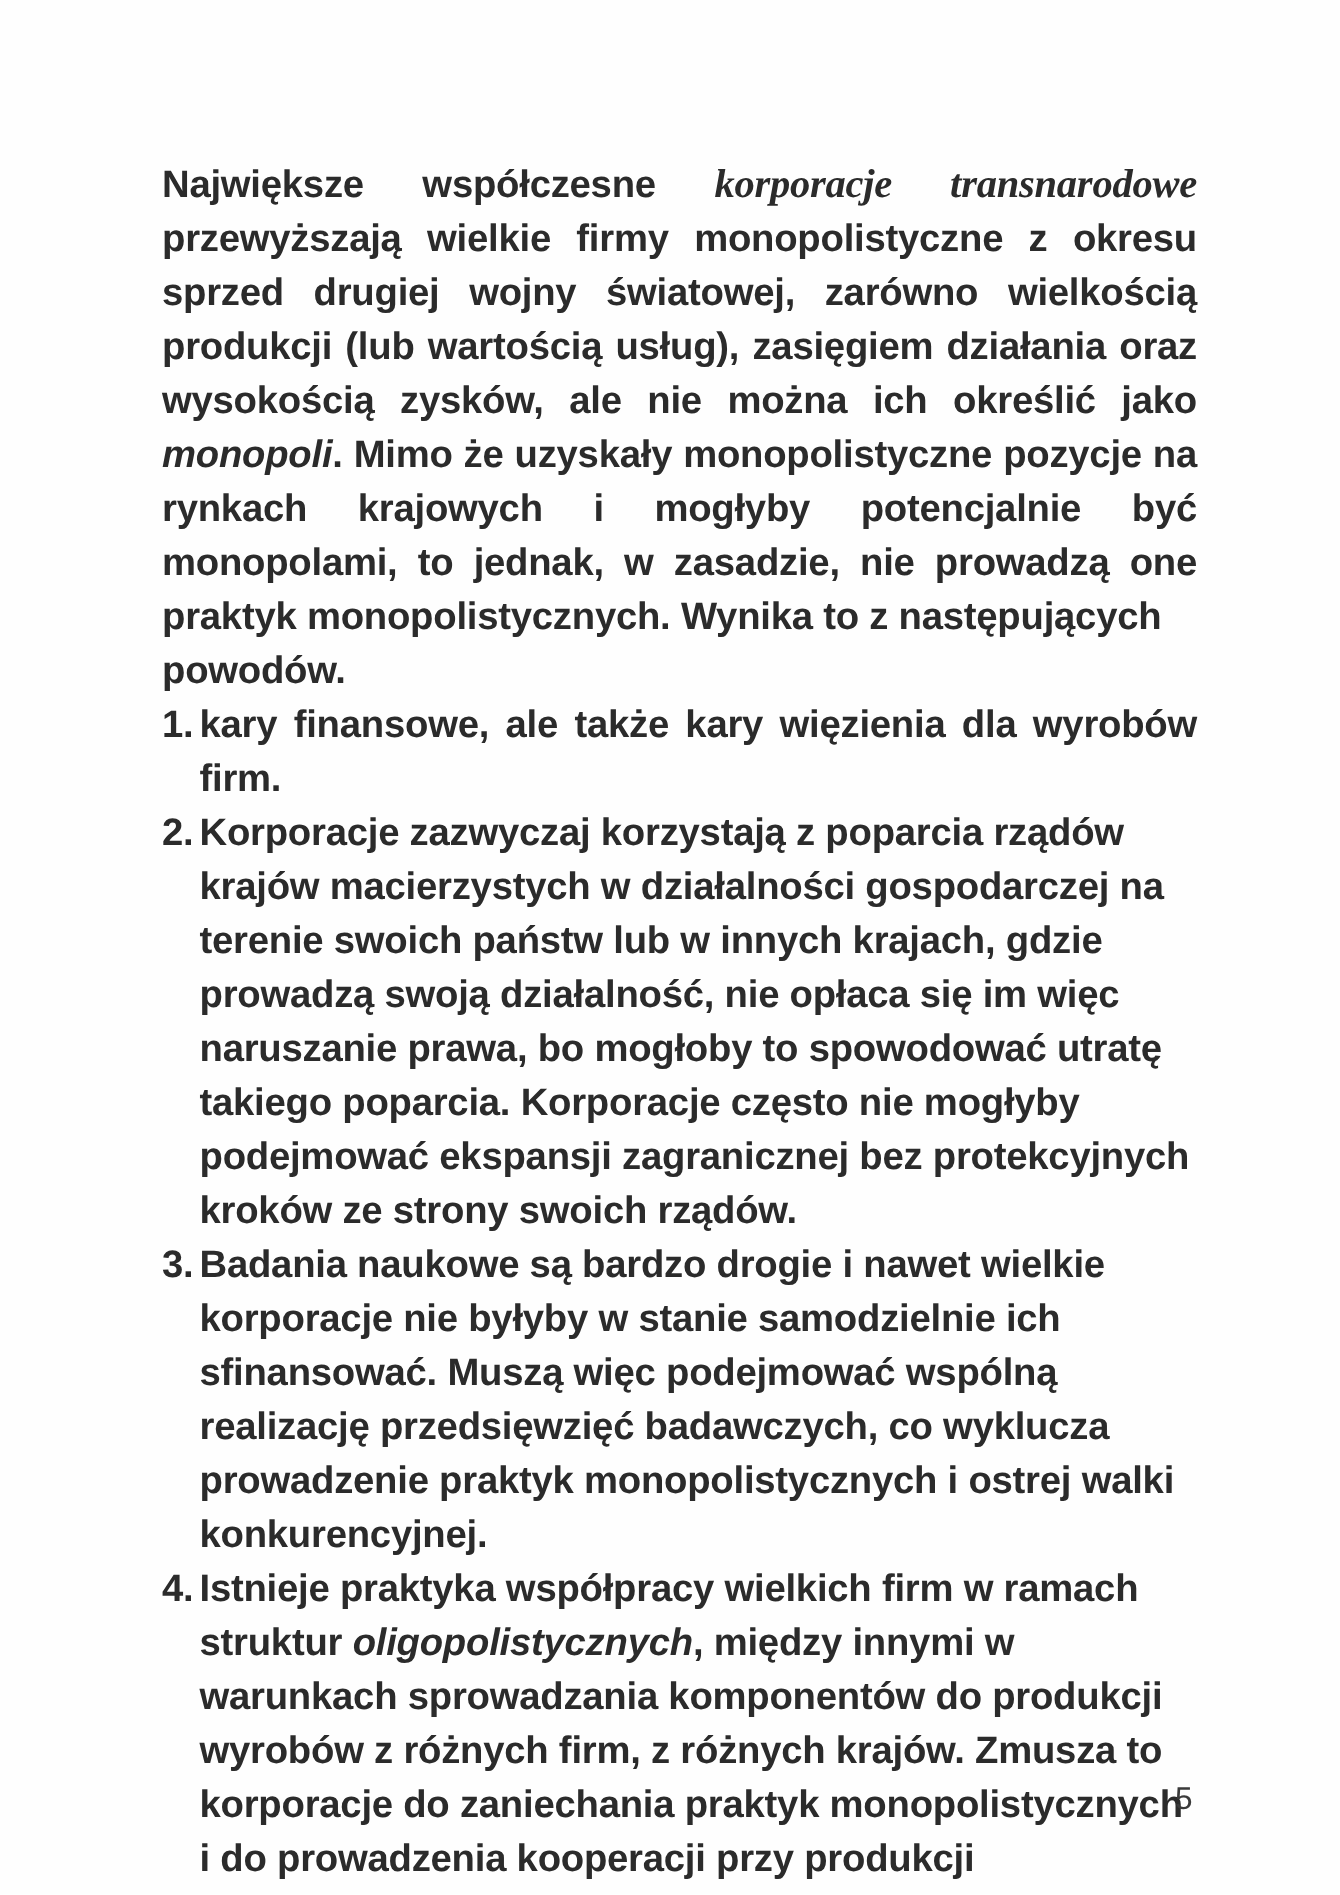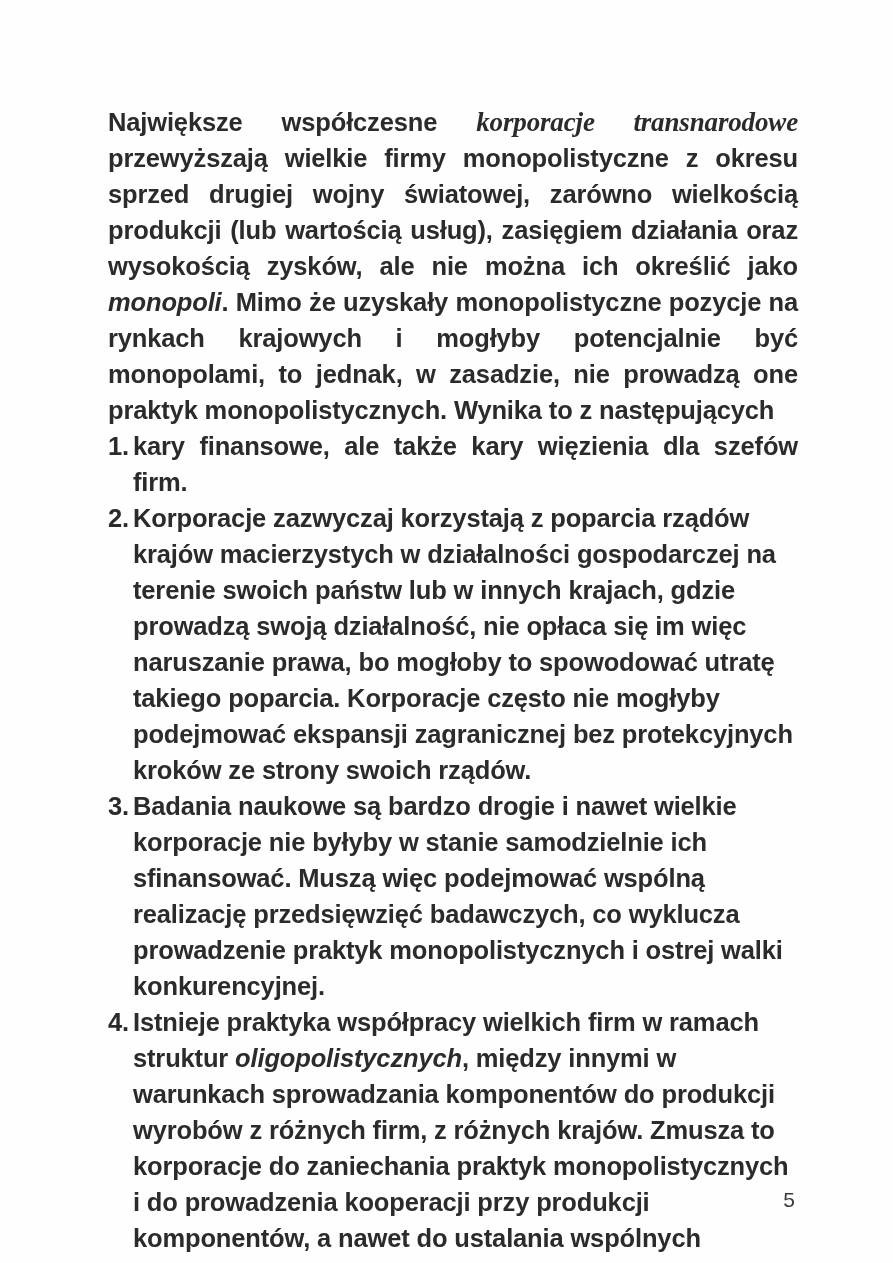--- a/index.html
+++ b/index.html
@@ -102,26 +102,27 @@
     font-family: "Liberation Sans", sans-serif;
   }
 </style>
 </head>
 <body>
 
 <div class="page">
   <div class="content">
 
     <p class="intro"><span>Największe  współczesne  </span><span class="em-serif">korporacje   transnarodowe</span><span> przewyższają wielkie firmy monopolistyczne z okresu sprzed drugiej wojny światowej, zarówno wielkością produkcji (lub wartością usług), zasięgiem działania oraz wysokością zysków, ale nie można ich określić jako </span><span class="em">monopoli</span><span>. Mimo że uzyskały monopolistyczne pozycje na rynkach krajowych i mogłyby  potencjalnie być monopolami, to jednak, w zasadzie,  nie prowadzą one praktyk monopolistycznych. Wynika to z następujących</span></p>
+    <p class="intro" style="margin-top:0;"><span> powodów.</span></p>
 
     <ol class="reasons">
 
       <li class="justified">
         <span class="num">1.</span>
-        <span class="body tail">kary finansowe, ale także kary więzienia dla szefów firm.</span>
+        <span class="body tail">kary finansowe, ale także kary więzienia dla wyrobów firm.</span>
       </li>
 
       <li>
         <span class="num">2.</span>
         <span class="body">Korporacje zazwyczaj korzystają z poparcia rządów krajów macierzystych w działalności gospodarczej na terenie swoich państw lub w innych krajach, gdzie prowadzą swoją działalność, nie opłaca się im więc naruszanie prawa, bo mogłoby to spowodować utratę takiego poparcia. Korporacje często nie mogłyby podejmować ekspansji zagranicznej bez protekcyjnych kroków ze strony swoich rządów.</span>
       </li>
 
       <li>
         <span class="num">3.</span>
         <span class="body">Badania naukowe są bardzo drogie i nawet wielkie korporacje nie byłyby w stanie samodzielnie ich sfinansować. Muszą więc podejmować wspólną realizację przedsięwzięć badawczych, co wyklucza prowadzenie praktyk monopolistycznych i ostrej walki konkurencyjnej.</span>

